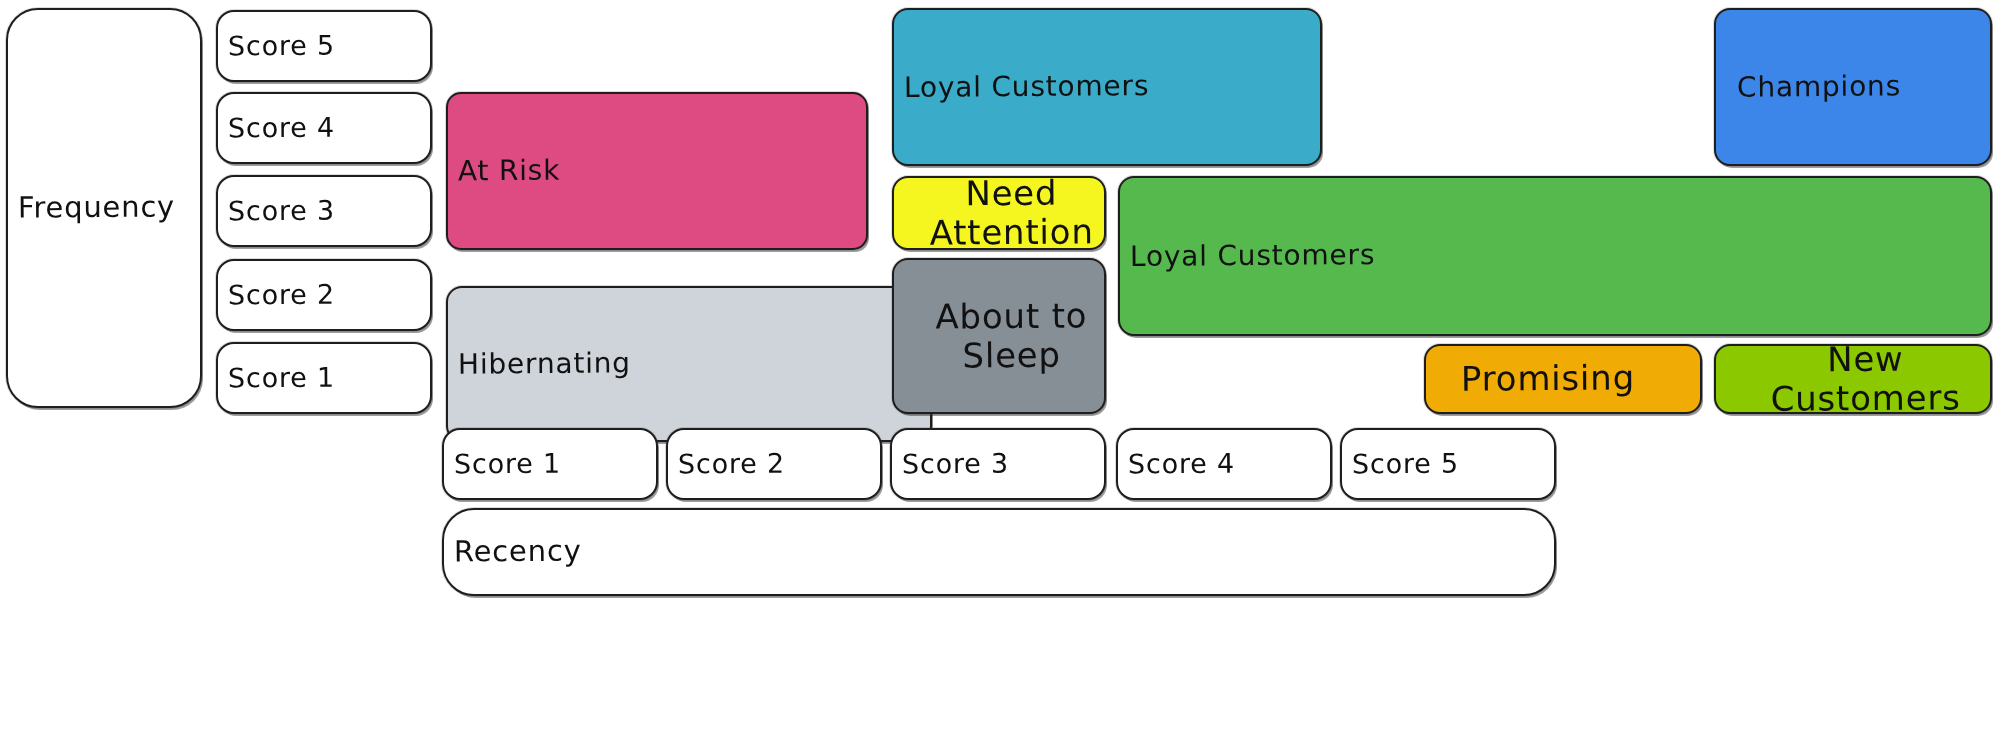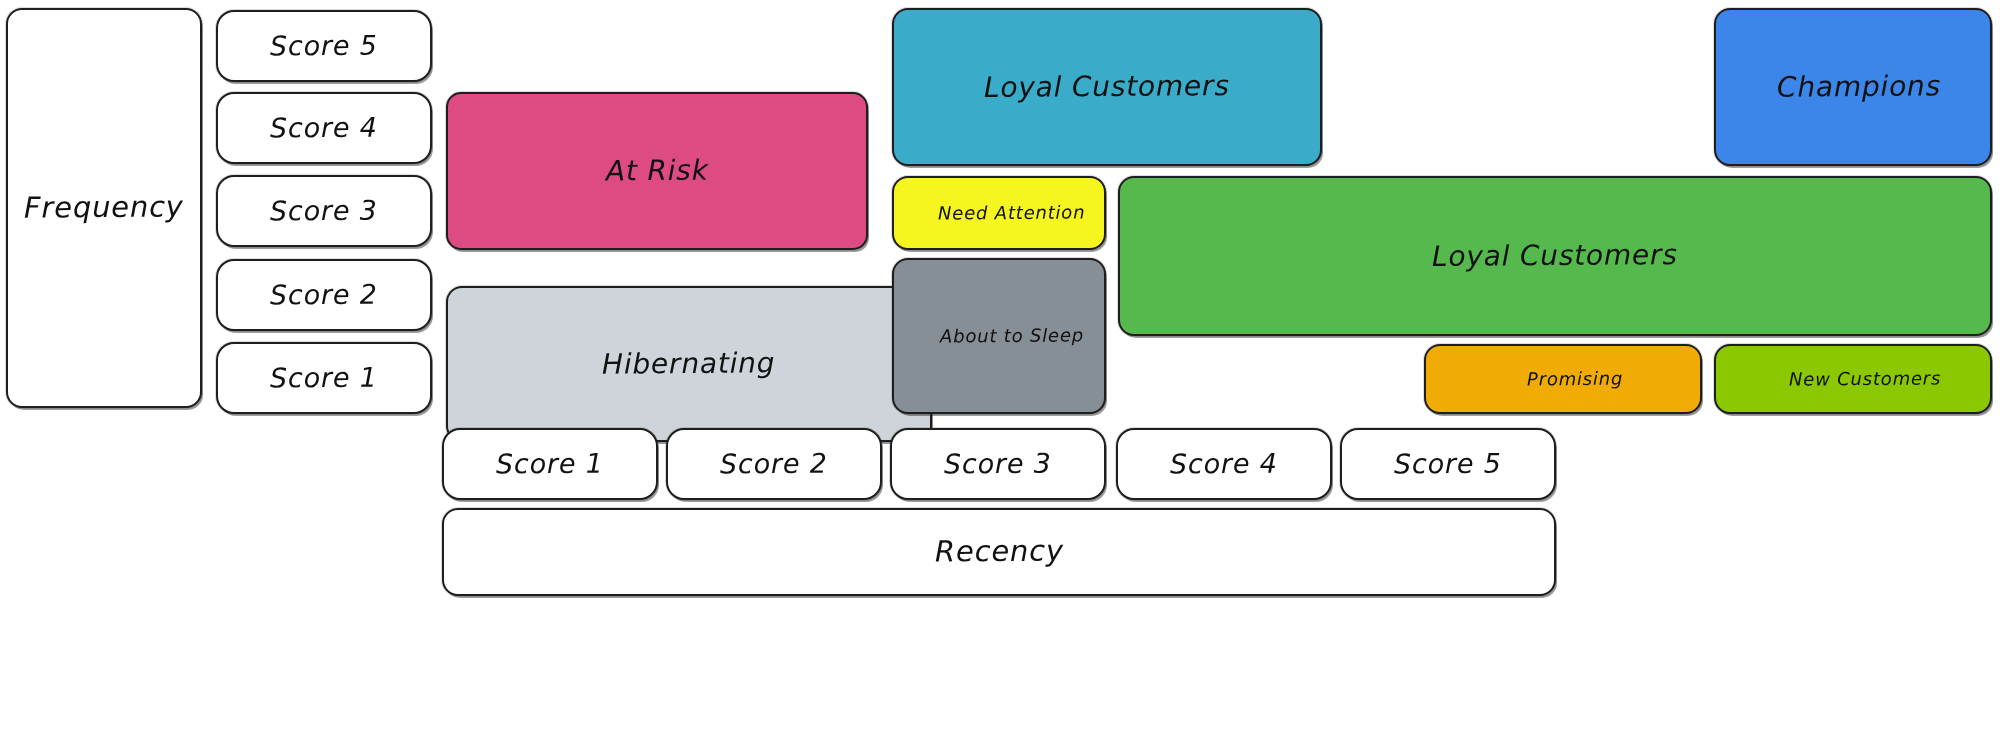--- a/index.html
+++ b/index.html
@@ -16,55 +16,54 @@
     width: 2000px;
     height: 753px;
     background: #ffffff;
     overflow: hidden;
   }
   .box {
     position: absolute;
     box-sizing: border-box;
     display: flex;
     align-items: center;
-    justify-content: center;
+    justify-content: flex-start;
     text-align: center;
     border: 2.2px solid #1e1e1e;
     border-radius: 18px;
     color: #111111;
     font-family: "DejaVu Sans", sans-serif;
     font-size: 27px;
     font-weight: 400;
     letter-spacing: 0.8px;
     line-height: 1.15;
     padding: 4px 10px;
     
     box-shadow: 2px 3px 0 -1px rgba(40,40,40,0.45),
                 0 0 0 1px rgba(60,60,60,0.18);
-    font-style: italic;
   }
   .box.plain {
     background: #ffffff;
   }
   .box .lbl {
     display: block;
     pointer-events: none;
     transform: rotate(-0.45deg);
   }
   
   .axis-box {
-    border-radius: 16px;
+    border-radius: 32px;
     font-size: 29px;
   }
   .seg {
     border-radius: 16px;
     font-size: 28px;
   }
   .seg.small {
-    font-size: 18px;
+    font-size: 34px;
     padding-left: 35px;
   }
 </style>
 </head>
 <body style="background: rgb(255, 255, 255);">
 
 <div id="canvas" style="background: rgb(255, 255, 255);">
 
   <div class="box plain axis-box" style="left: 6px; top: 8px; width: 196px; height: 400px; border-color: rgb(30, 30, 30);">
     <span class="lbl">Frequency</span>

